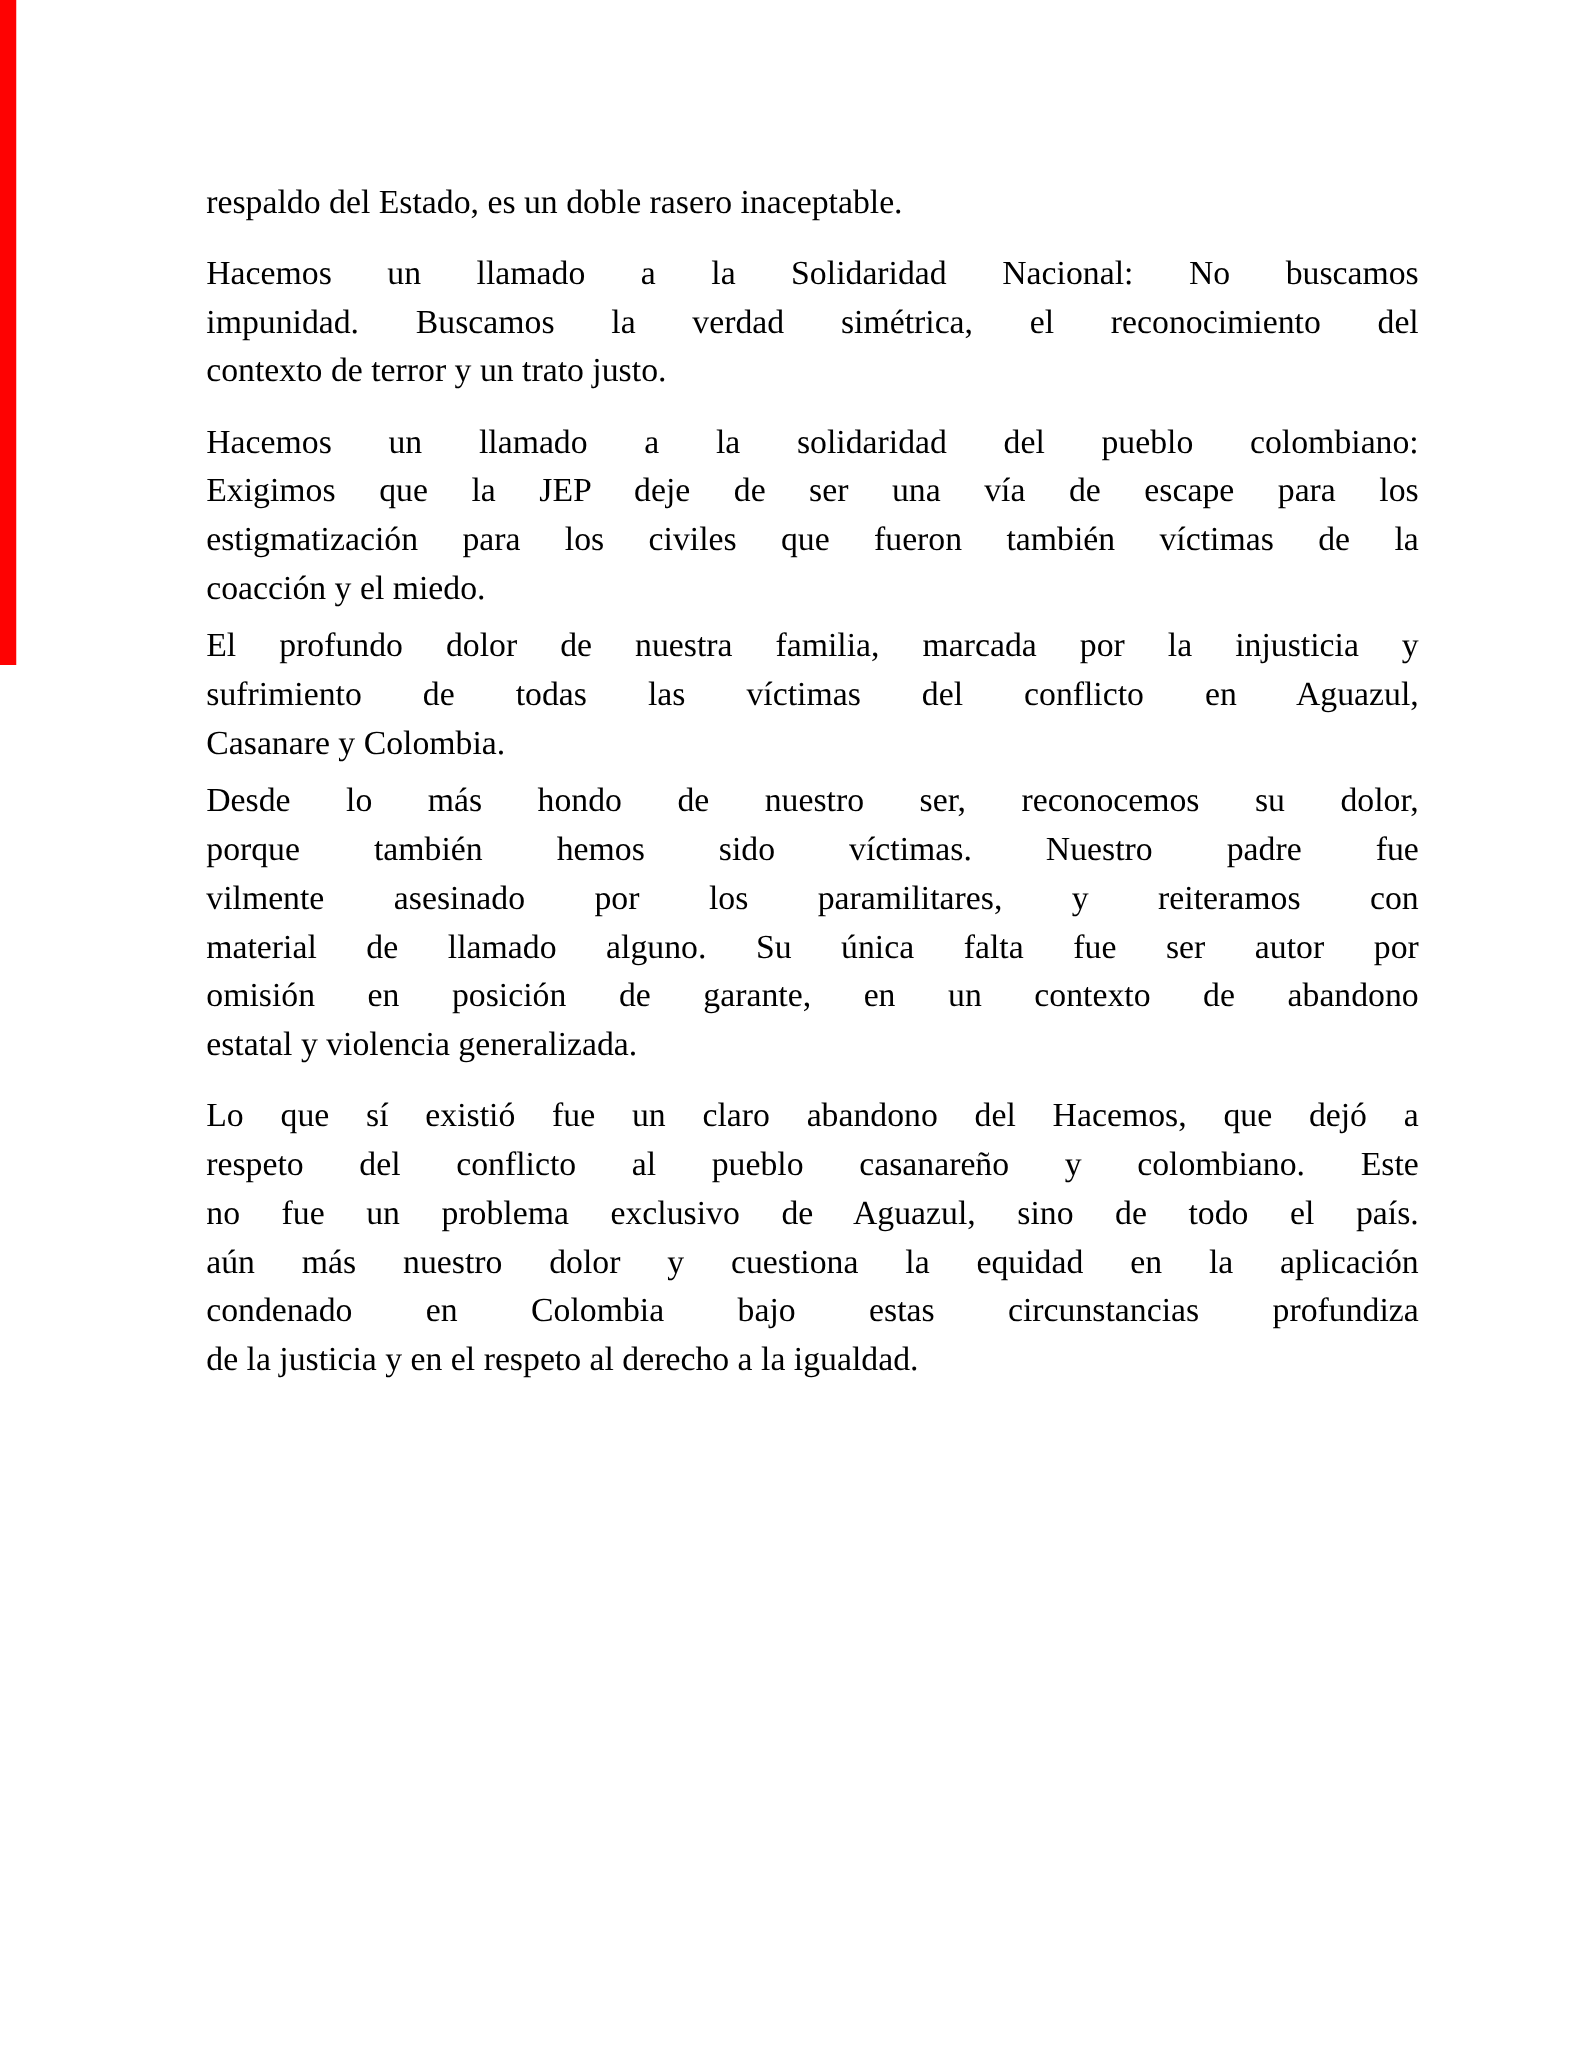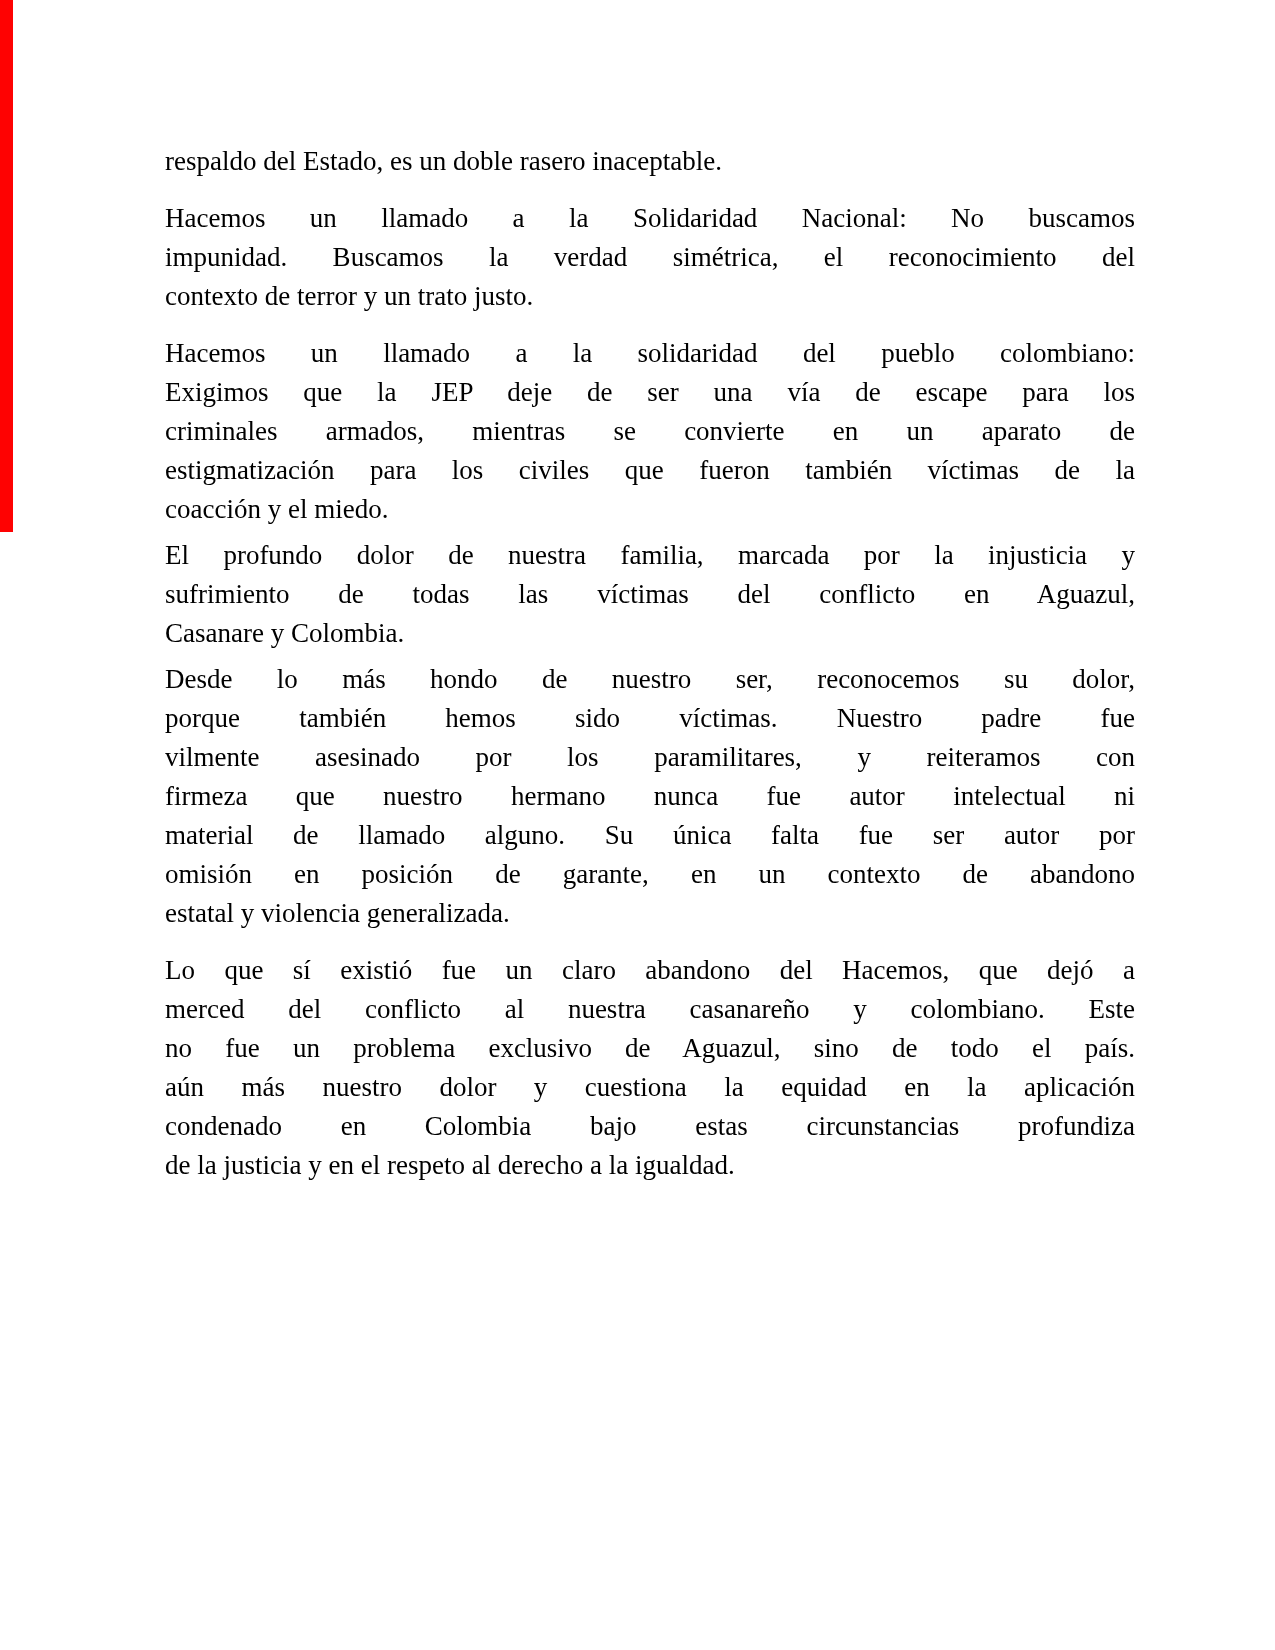--- a/index.html
+++ b/index.html
@@ -62,40 +62,38 @@
         <div class="line last">respaldo del Estado, es un doble rasero inaceptable.</div>
       </div>
       <div class="para">
         <div class="line">Hacemos un llamado a la Solidaridad Nacional: No buscamos</div>
         <div class="line">impunidad. Buscamos la verdad simétrica, el reconocimiento del</div>
         <div class="line last">contexto de terror y un trato justo.</div>
       </div>
       <div class="para">
         <div class="line">Hacemos un llamado a la solidaridad del pueblo colombiano:</div>
         <div class="line">Exigimos que la JEP deje de ser una vía de escape para los</div>
-        <div class="line">criminales armados, mientras se convierte en un aparato de</div>
         <div class="line">estigmatización para los civiles que fueron también víctimas de la</div>
         <div class="line last">coacción y el miedo.</div>
       </div>
       <div class="para">
         <div class="line">El profundo dolor de nuestra familia, marcada por la injusticia y</div>
         <div class="line">sufrimiento de todas las víctimas del conflicto en Aguazul,</div>
         <div class="line last">Casanare y Colombia.</div>
       </div>
       <div class="para">
         <div class="line">Desde lo más hondo de nuestro ser, reconocemos su dolor,</div>
         <div class="line">porque también hemos sido víctimas. Nuestro padre fue</div>
         <div class="line">vilmente asesinado por los paramilitares, y reiteramos con</div>
-        <div class="line">firmeza que nuestro hermano nunca fue autor intelectual ni</div>
         <div class="line">material de llamado alguno. Su única falta fue ser autor por</div>
         <div class="line">omisión en posición de garante, en un contexto de abandono</div>
         <div class="line last">estatal y violencia generalizada.</div>
       </div>
       <div class="para">
         <div class="line">Lo que sí existió fue un claro abandono del Hacemos, que dejó a</div>
-        <div class="line">merced del conflicto al nuestra casanareño y colombiano. Este</div>
+        <div class="line">respeto del conflicto al pueblo casanareño y colombiano. Este</div>
         <div class="line">no fue un problema exclusivo de Aguazul, sino de todo el país.</div>
         <div class="line">aún más nuestro dolor y cuestiona la equidad en la aplicación</div>
         <div class="line">condenado en Colombia bajo estas circunstancias profundiza</div>
         <div class="line last">de la justicia y en el respeto al derecho a la igualdad.</div>
       </div>
     </div>
 </div>
 
 </body></html>

